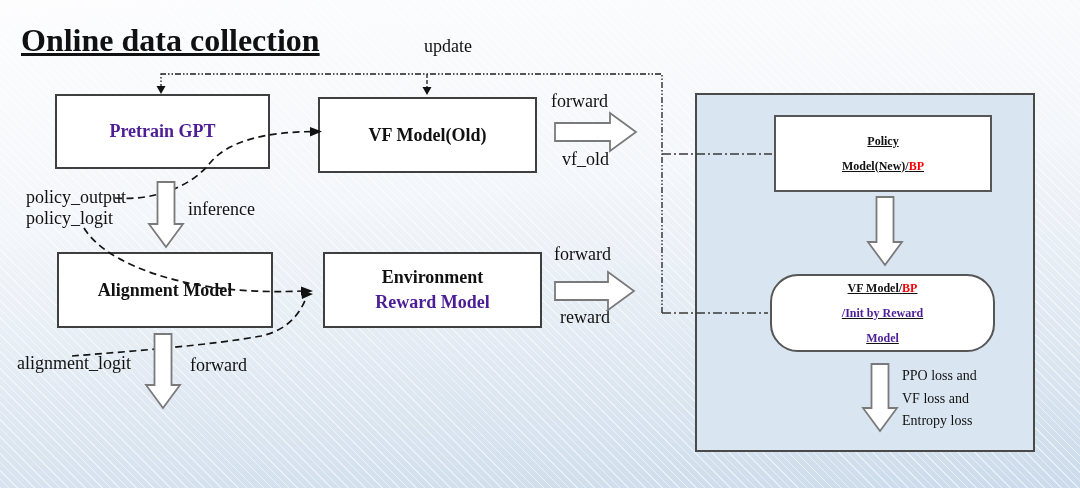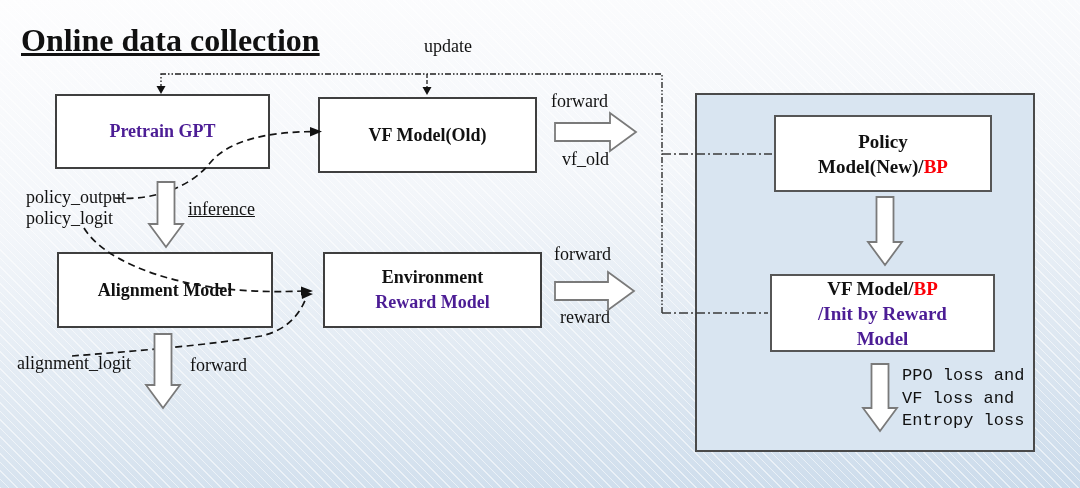--- a/index.html
+++ b/index.html
@@ -13,23 +13,23 @@
   .svg-layer{position:absolute;left:0;top:0;width:1080px;height:488px;z-index:5;pointer-events:none;}
   .title{position:absolute;font-weight:bold;font-size:32px;letter-spacing:0px;white-space:nowrap;z-index:3;text-decoration:underline;}
   .box{
     position:absolute;background:#fff;border:2px solid #3f3f3f;box-sizing:border-box;
     display:flex;flex-direction:column;align-items:center;justify-content:center;
     font-weight:bold;font-size:18px;line-height:25px;text-align:center;z-index:2;white-space:nowrap;
   }
   .panel{
     position:absolute;background:#d9e5f1;border:2px solid #4a4a4a;box-sizing:border-box;z-index:1;
   }
-  .panel-box{border:2px solid #565656;font-size:19px;line-height:25px;}
+  .panel-box{border:2px solid #565656;font-size:12px;line-height:25px;text-decoration:underline;}
   .lbl{position:absolute;font-size:18px;white-space:nowrap;z-index:3;}
-  .loss{position:absolute;font-size:17px;line-height:22.5px;z-index:3;white-space:nowrap;font-family:Liberation Mono, monospace;}
+  .loss{position:absolute;font-size:14px;line-height:22.5px;z-index:3;white-space:nowrap;}
   .blue{color:#4c1d95;}
   .red{color:#fb0007;}
 </style>
 </head>
 <body>
 
 <div class="canvas">
 
   <svg class="svg-layer" viewBox="0 0 1080 488">
 
@@ -74,30 +74,30 @@
     <div class="blue">Reward Model</div>
   </div>
 
   <div class="panel" style="left:695px;top:93px;width:340px;height:359px;"></div>
 
   <div class="box panel-box" style="left:774px;top:115px;width:218px;height:77px;">
     <div>Policy</div>
     <div><span>Model(New)/</span><span class="red">BP</span></div>
   </div>
 
-  <div class="box panel-box" style="left:770px;top:274px;width:225px;height:78px;">
+  <div class="box panel-box" style="left:770px;top:274px;width:225px;height:78px;border-radius:28px;">
     <div><span>VF Model/</span><span class="red">BP</span></div>
     <div class="blue">/Init by Reward</div>
     <div class="blue">Model</div>
   </div>
 
   <div class="lbl" style="left:392px;top:36px;margin-left:32px;">update</div>
   <div class="lbl" style="left:26px;top:187px;">policy_output</div>
   <div class="lbl" style="left:26px;top:208px;">policy_logit</div>
-  <div class="lbl" style="left:188px;top:199px;text-decoration:underline;">inference</div>
+  <div class="lbl" style="left:188px;top:199px;">inference</div>
   <div class="lbl" style="left:17px;top:353px;">alignment_logit</div>
   <div class="lbl" style="left:190px;top:355px;">forward</div>
   <div class="lbl" style="left:551px;top:91px;">forward</div>
   <div class="lbl" style="left:562px;top:149px;">vf_old</div>
   <div class="lbl" style="left:554px;top:244px;">forward</div>
   <div class="lbl" style="left:560px;top:307px;">reward</div>
 
   <div class="loss" style="left:902px;top:365px;">
     <div>PPO loss and</div>
     <div>VF loss and</div>

